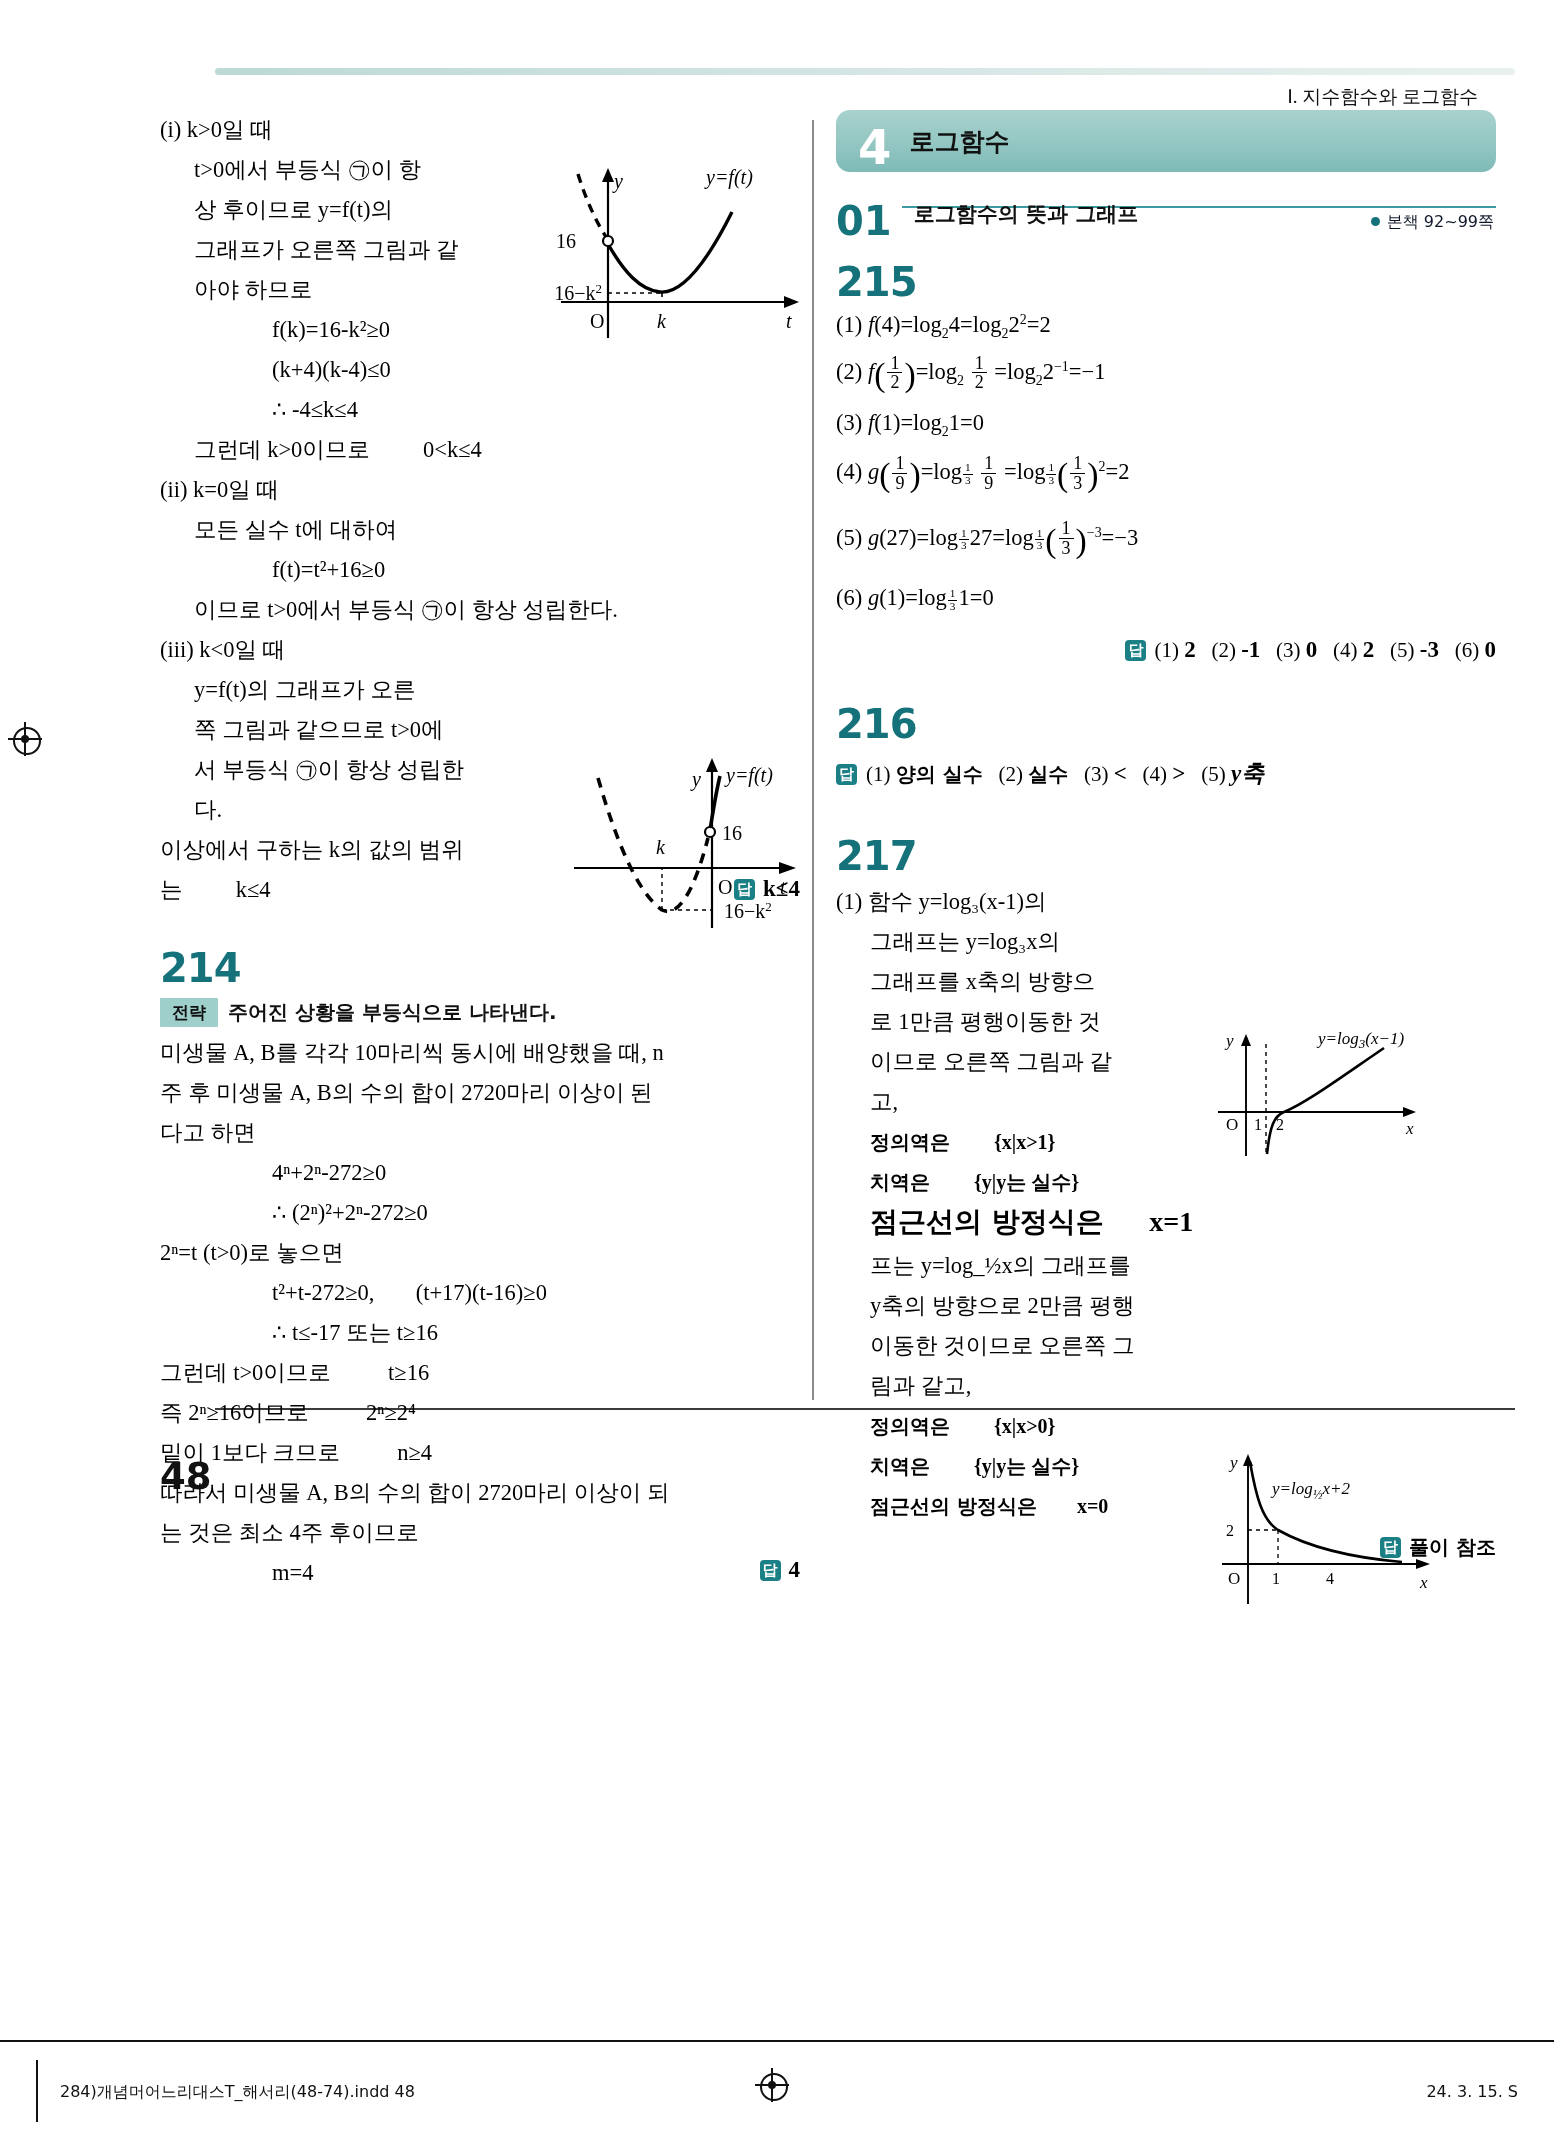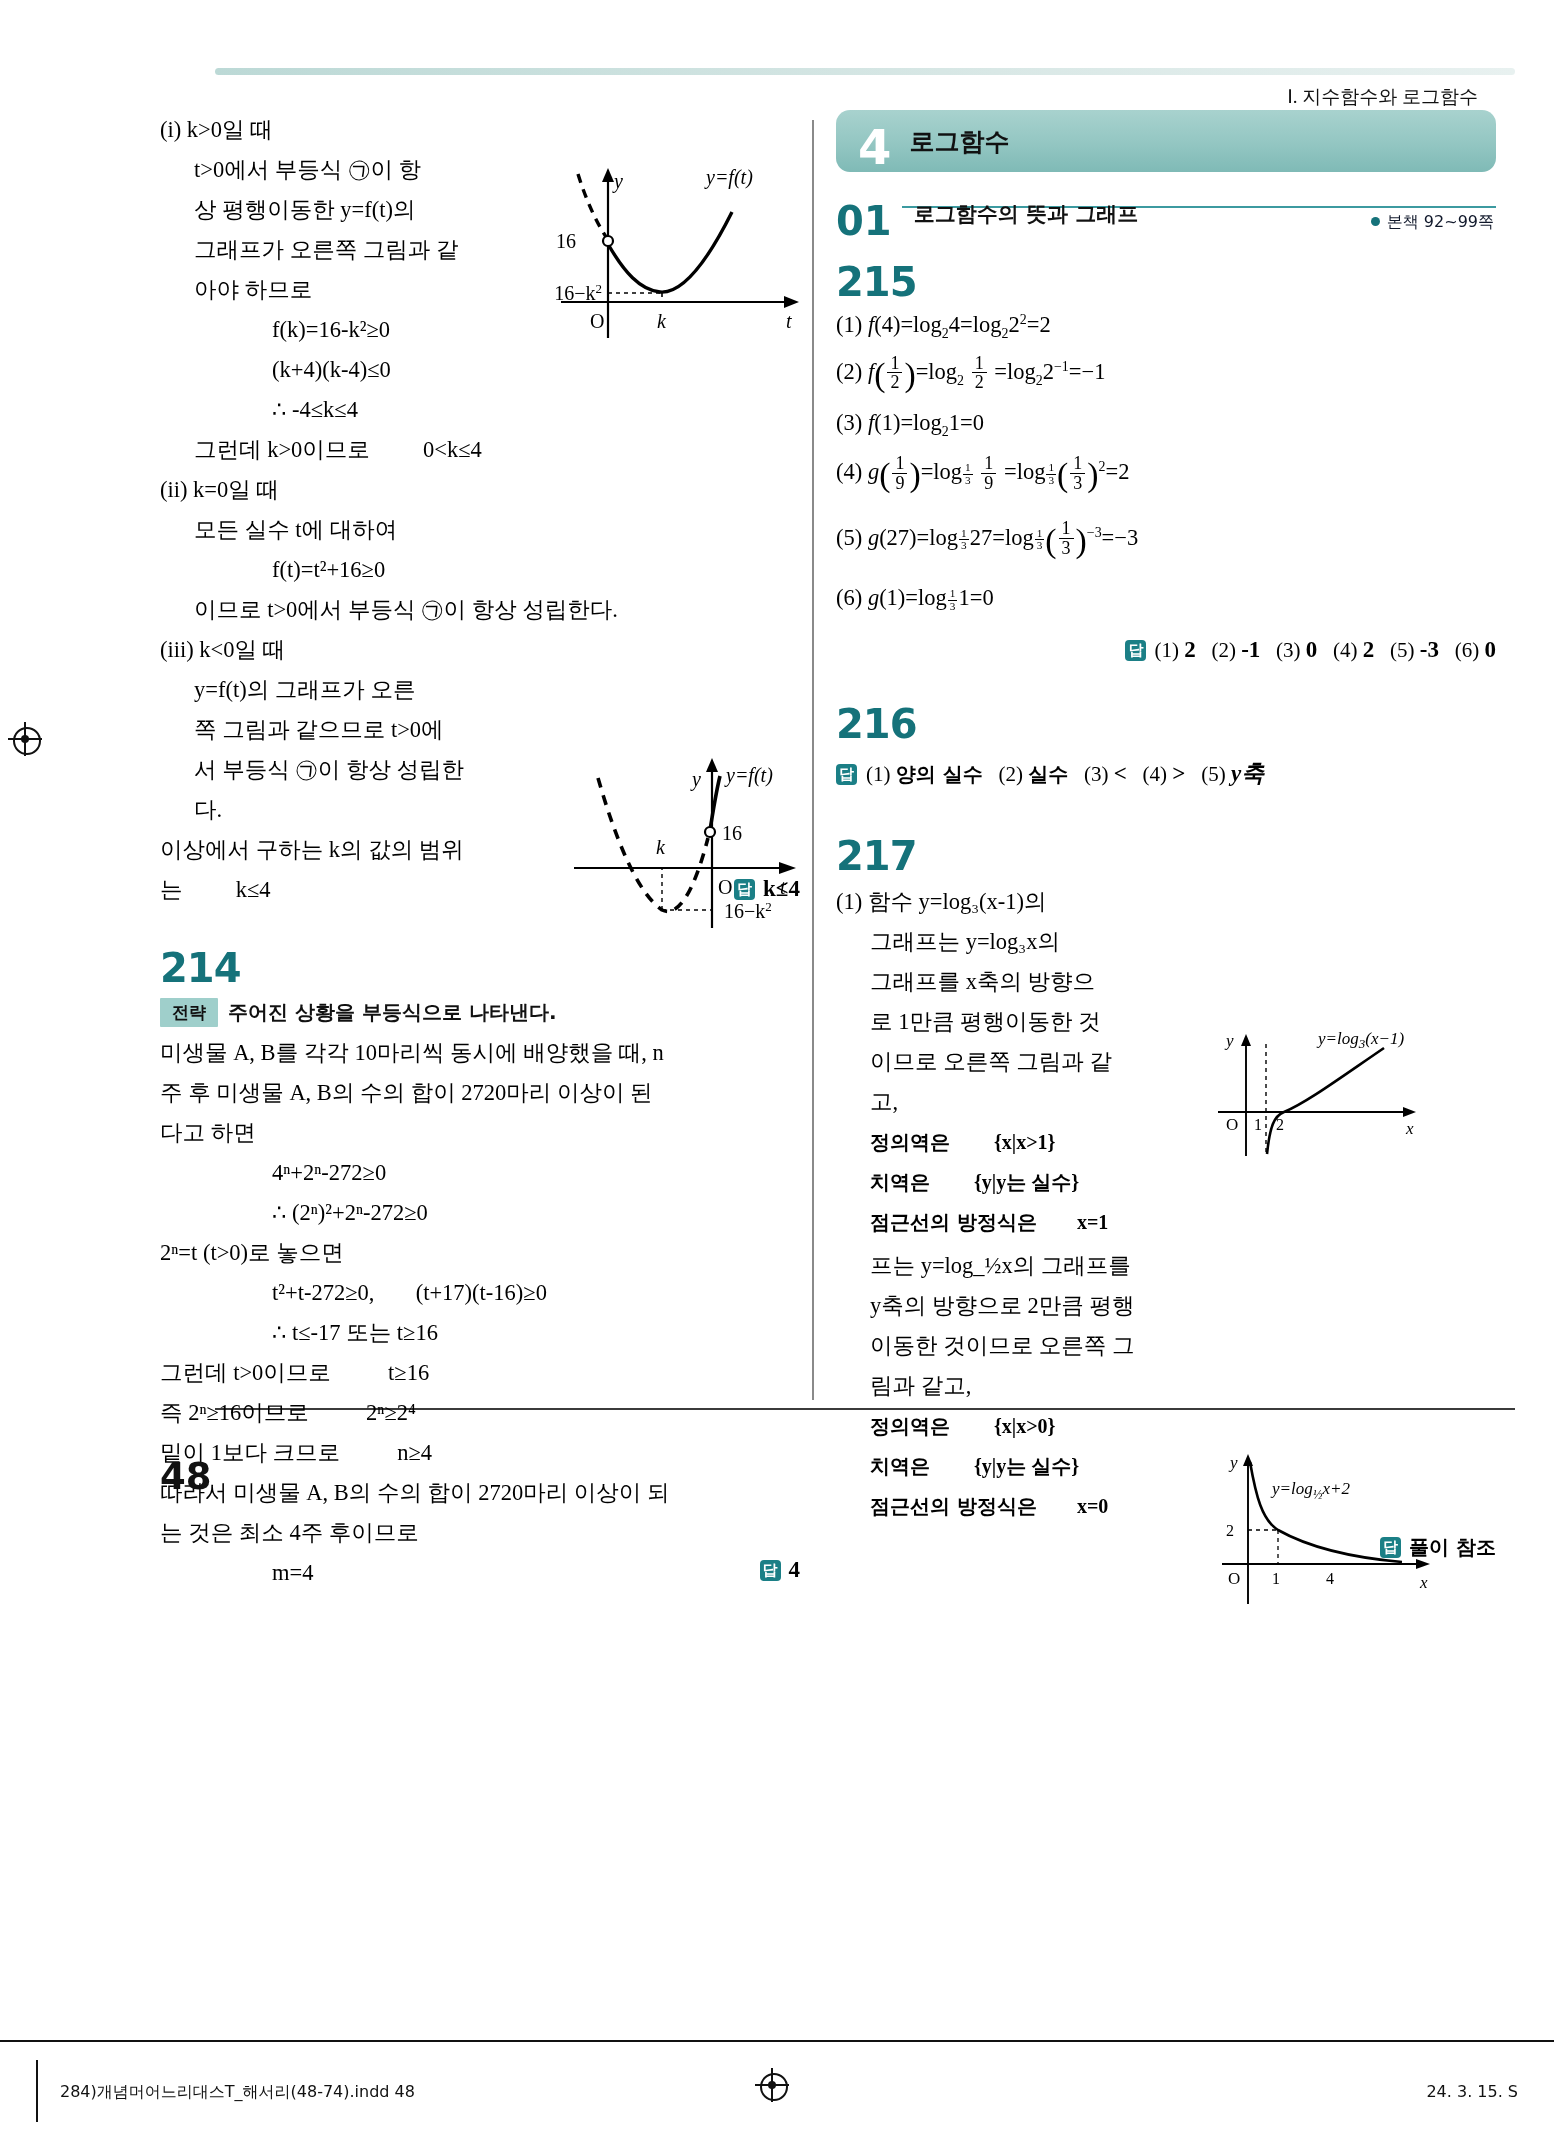--- a/index.html
+++ b/index.html
@@ -112,21 +112,21 @@
 
   <div class="regmark" style="left:8px;top:722px;">
       <span class="h"></span>
       <span class="v"></span>
     </div>
 
   <div class="colL">
 
     <div class="ln">(i) k&gt;0일 때</div>
     <div class="ln ind1">t&gt;0에서 부등식 ㉠이 항</div>
-    <div class="ln ind1">상 평행이동한 y=f(t)의</div>
+    <div class="ln ind1">상 후이므로 y=f(t)의</div>
     <div class="ln ind1">그래프가 오른쪽 그림과 같</div>
     <div class="ln ind1">아야 하므로</div>
     <div class="ln ind3">f(k)=16-k²≥0</div>
     <div class="ln ind3">(k+4)(k-4)≤0</div>
     <div class="ln ind3">∴ -4≤k≤4</div>
     <div class="ln ind1">
       <span>그런데 k&gt;0이므로</span>
       <span style="display:inline-block;width:42px;"></span>
       <span>0&lt;k≤4</span>
     </div>
@@ -343,21 +343,21 @@
     <div class="ln ind1" style="font-family:'DejaVu Sans',sans-serif;font-weight:bold;font-size:20px;">
       <span>정의역은</span>
       <span style="display:inline-block;width:30px;"></span>
       <span style="font-family:'Liberation Serif',serif;">{x|x&gt;1}</span>
     </div>
     <div class="ln ind1" style="font-family:'DejaVu Sans',sans-serif;font-weight:bold;font-size:20px;">
       <span>치역은</span>
       <span style="display:inline-block;width:30px;"></span>
       <span style="font-family:'Liberation Serif',serif;">{y|y는 실수}</span>
     </div>
-    <div class="ln ind1" style="font-family:'DejaVu Sans',sans-serif;font-weight:bold;font-size:20px;">
+    <div class="ln ind1" style="font-family:'DejaVu Sans',sans-serif;font-weight:bold;font-size:28px;">
       <span>점근선의 방정식은</span>
       <span style="display:inline-block;width:26px;"></span>
       <span style="font-family:'Liberation Serif',serif;">x=1</span>
     </div>
 
     <div class="ln" style="margin-top:4px;width:400px;white-space:normal;">
       <div class="nowrapline ind1">프는 y=log_½x의 그래프를</div>
       <div class="nowrapline ind1">y축의 방향으로 2만큼 평행</div>
       <div class="nowrapline ind1">이동한 것이므로 오른쪽 그</div>
       <div class="nowrapline ind1">림과 같고,</div>

